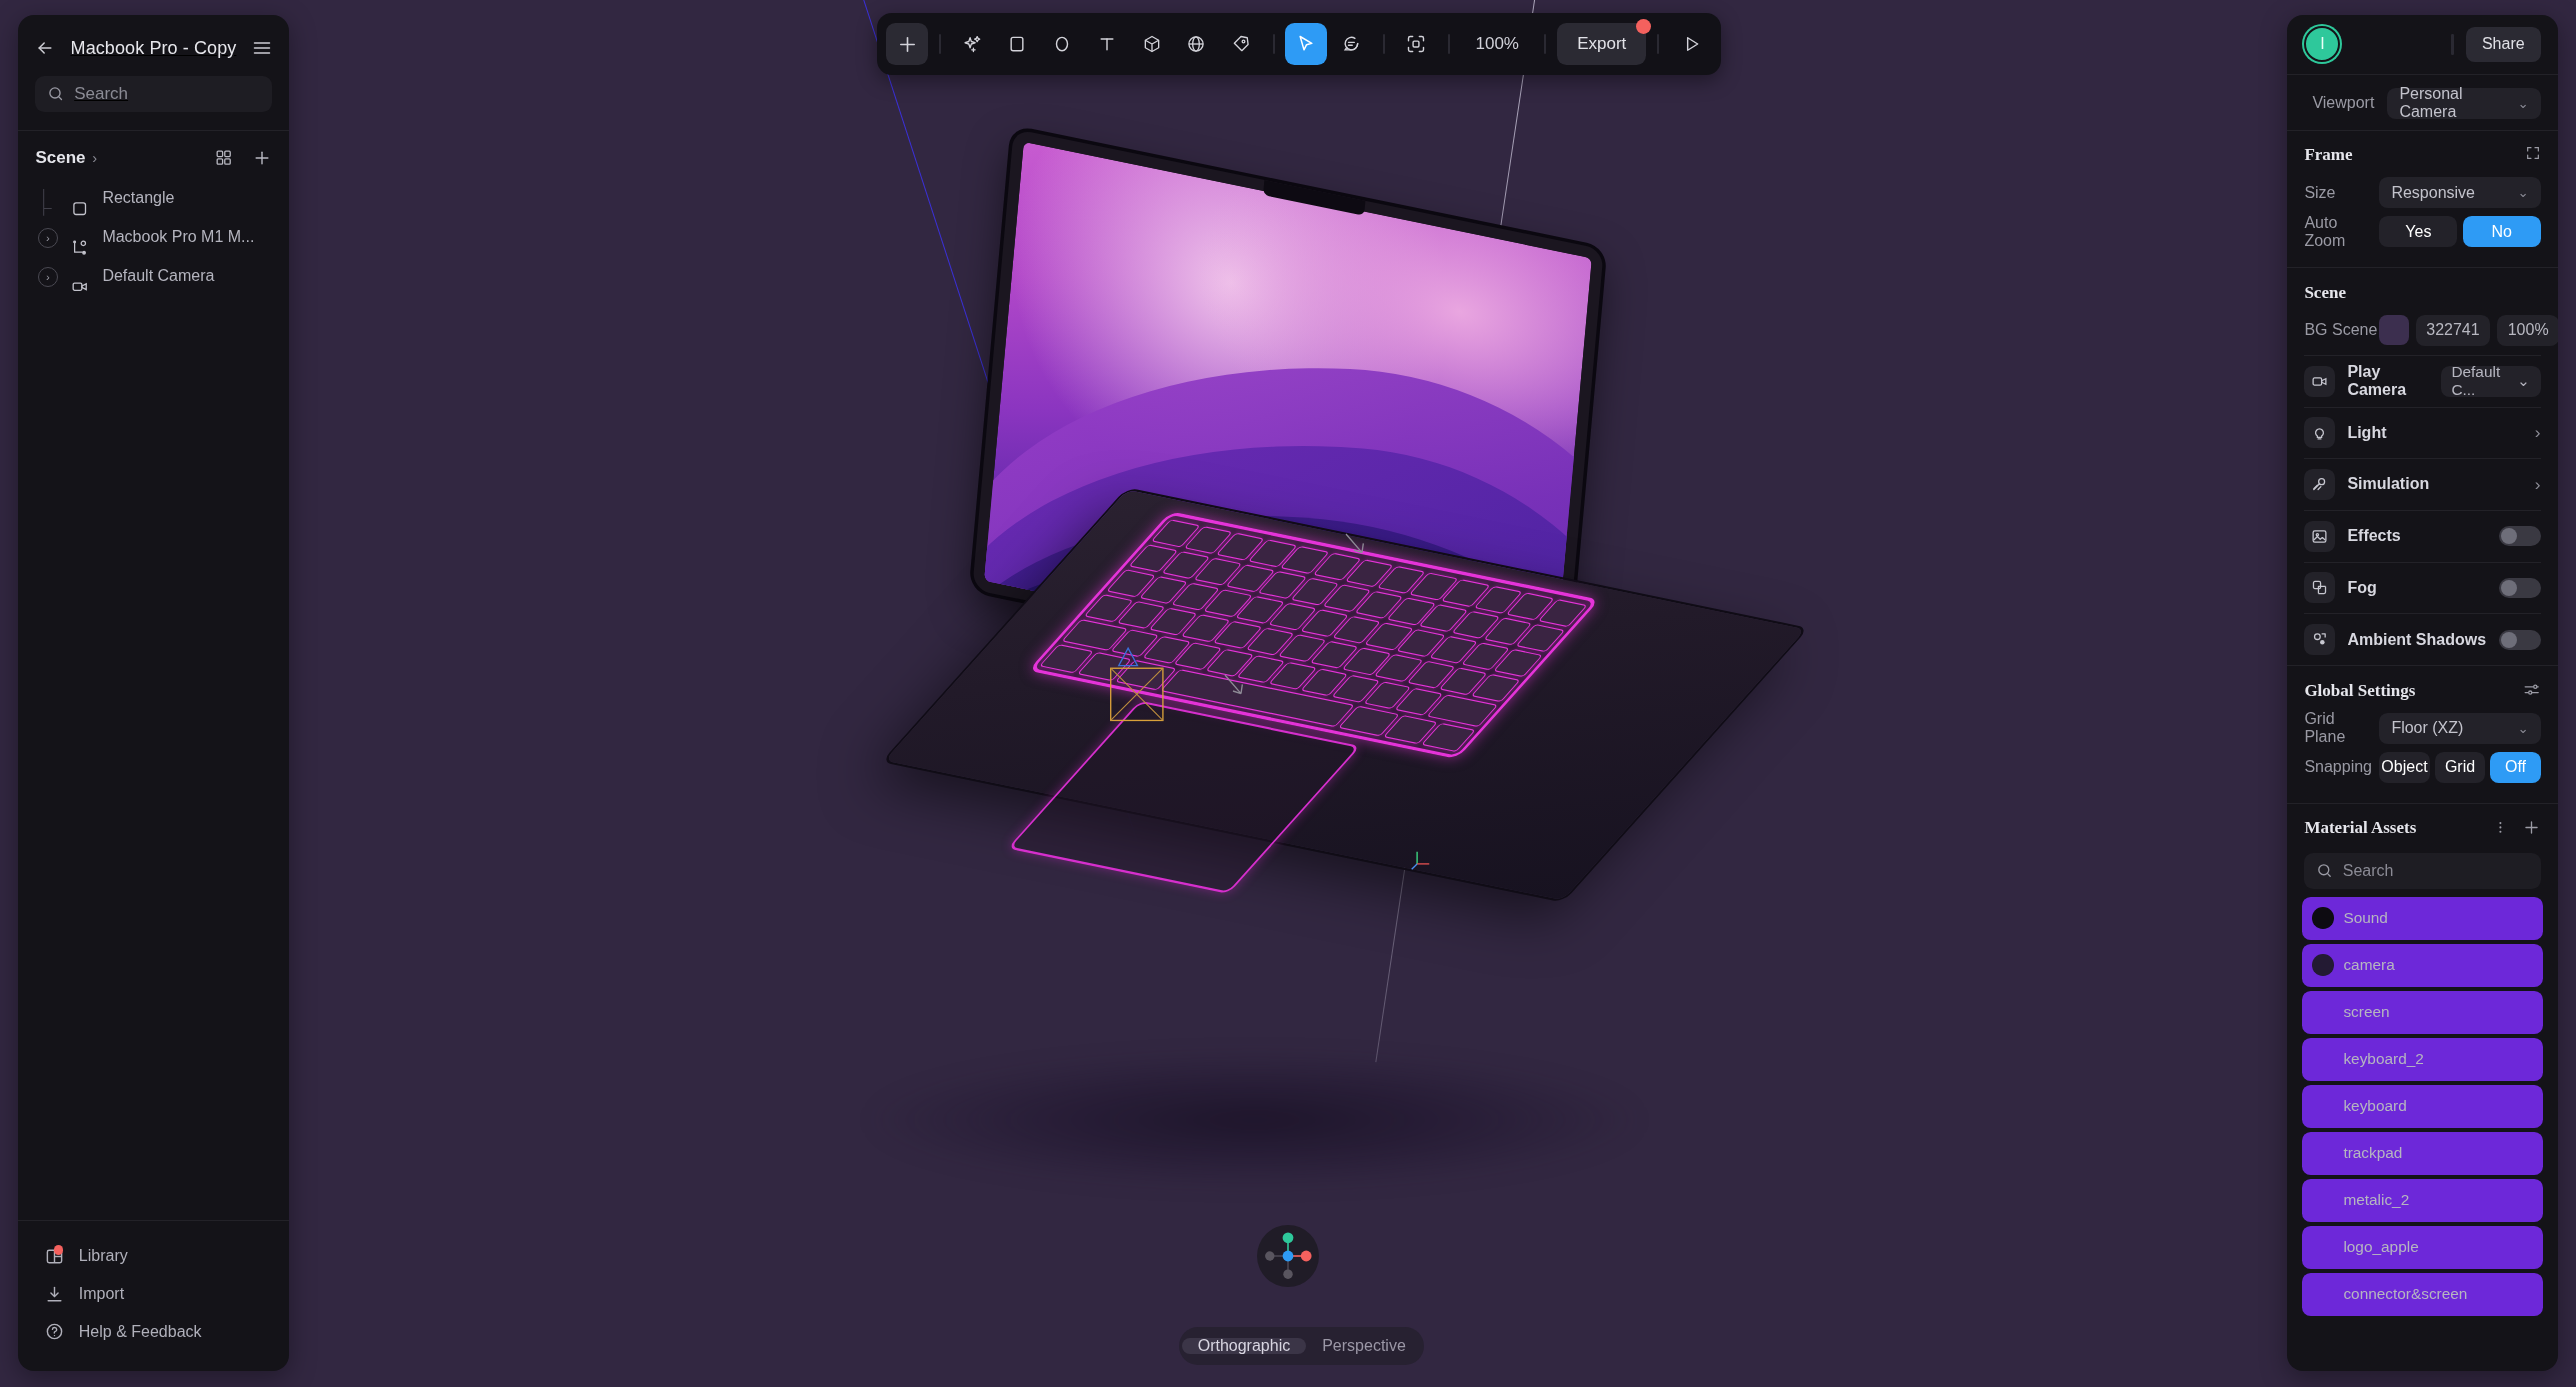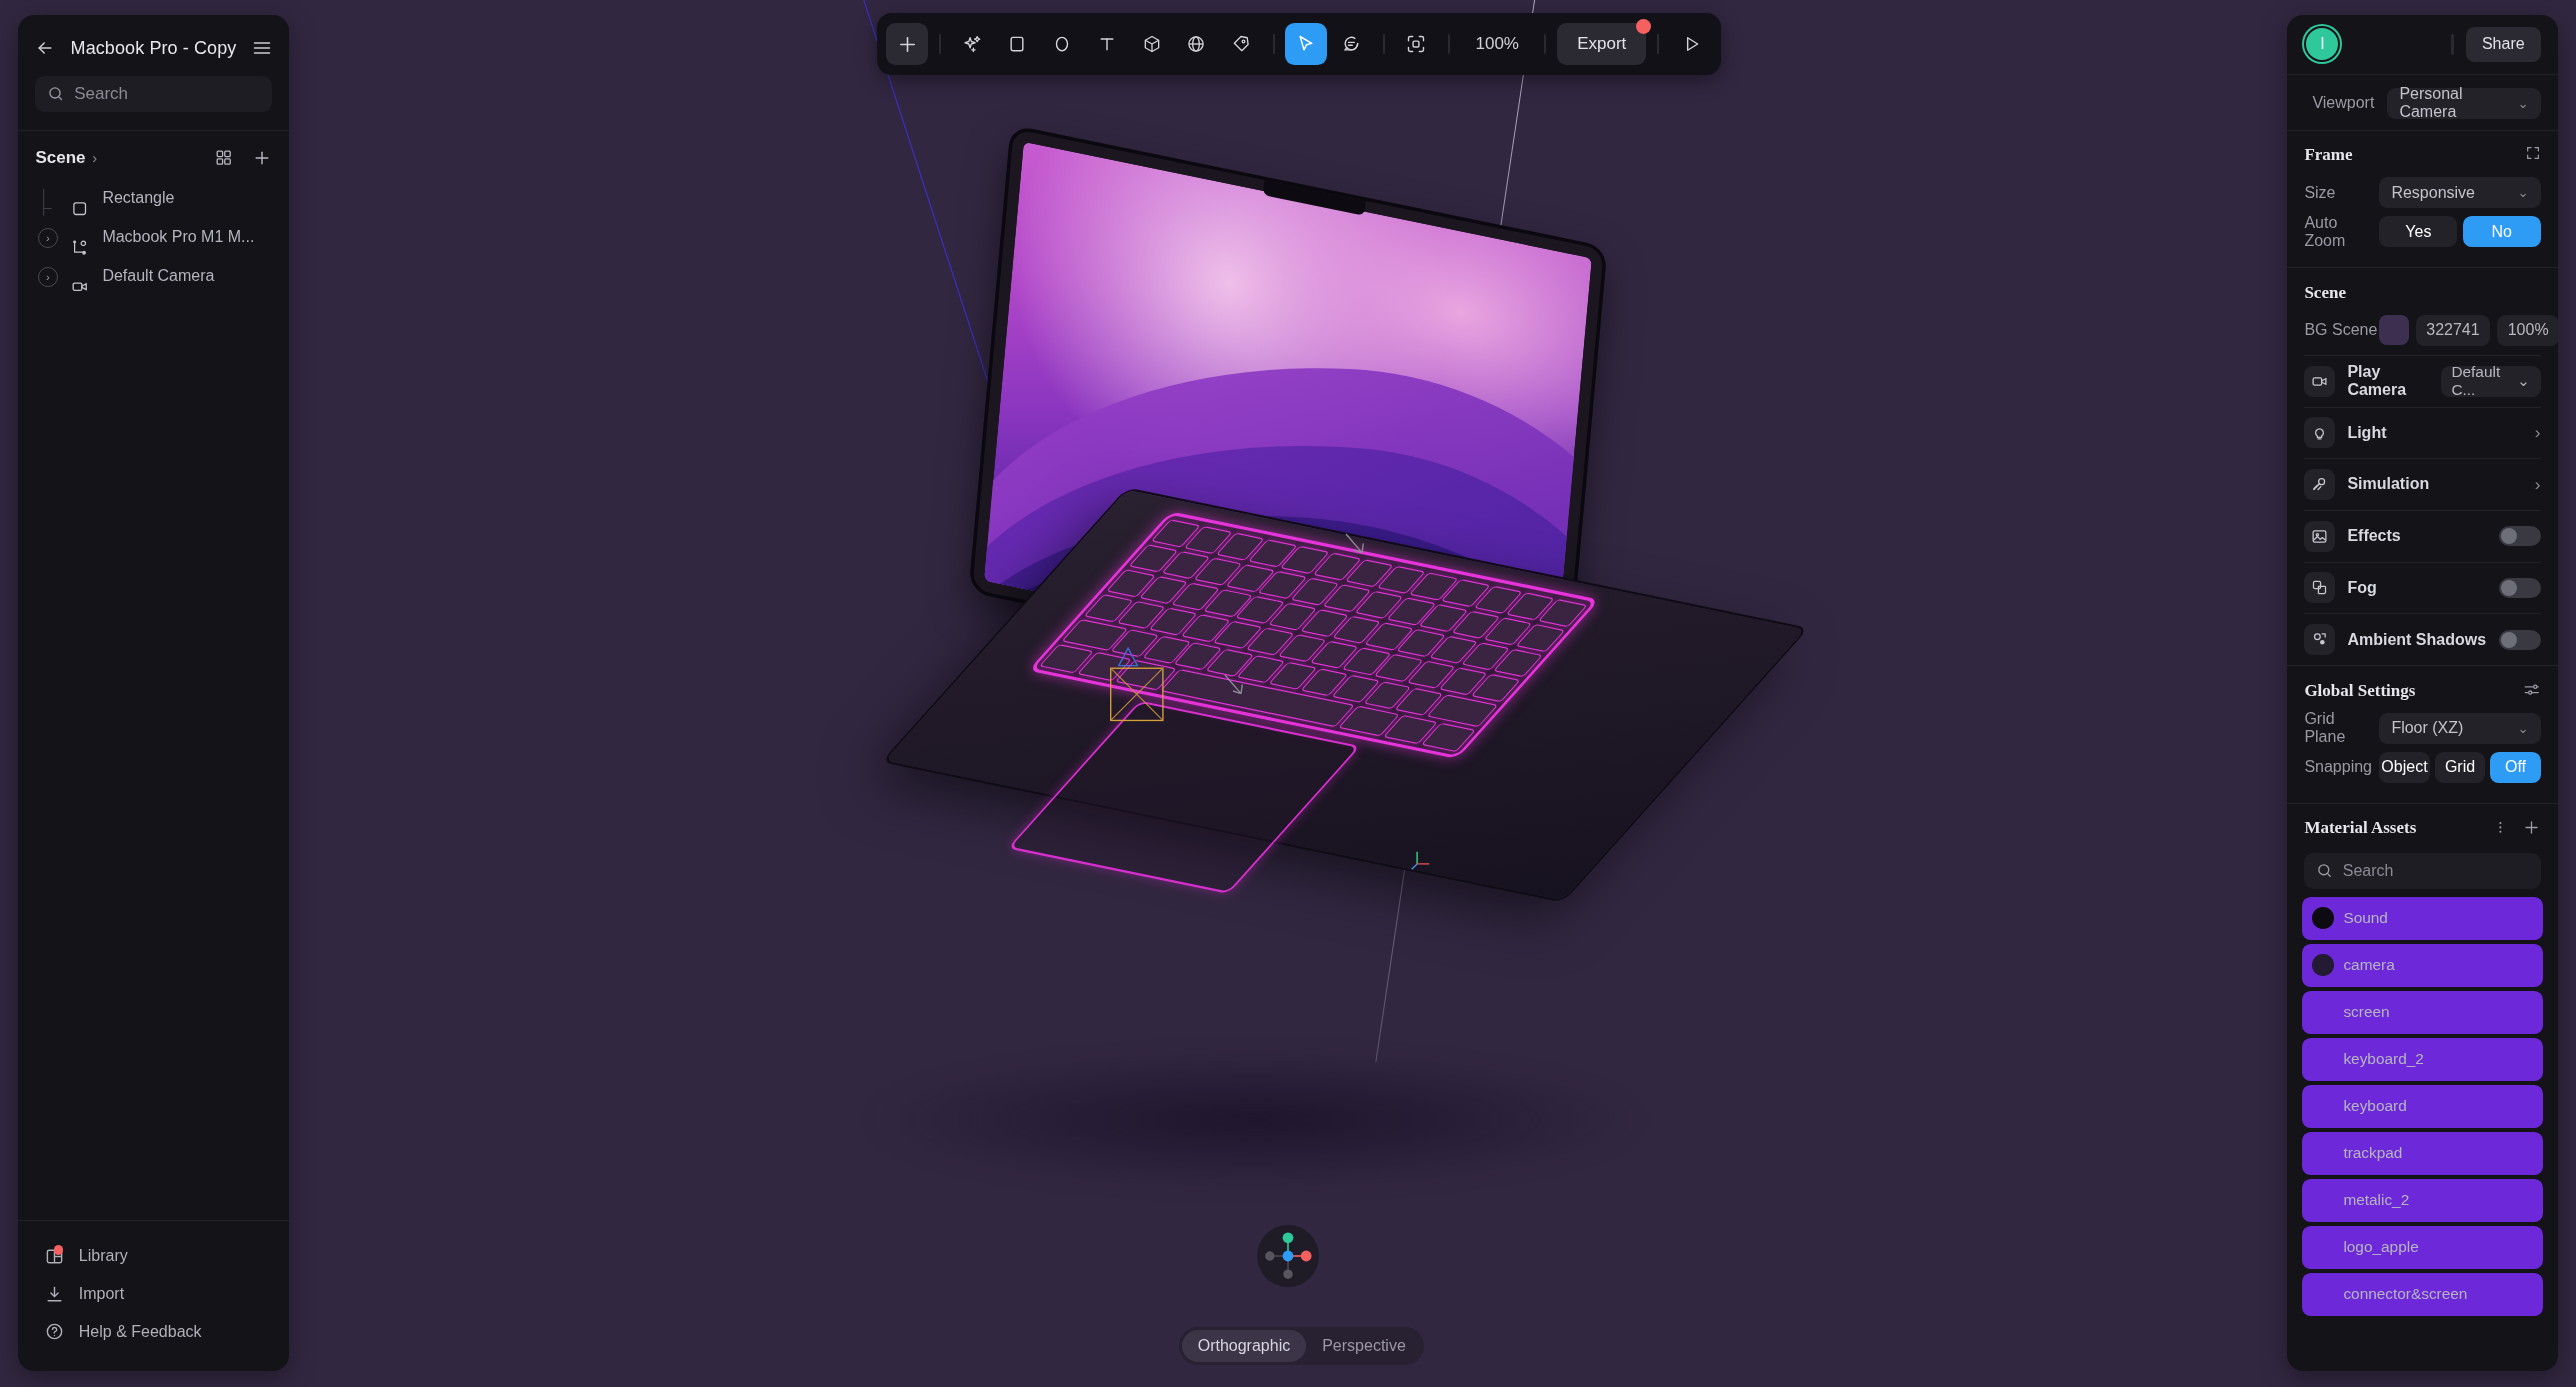--- a/index.html
+++ b/index.html
@@ -89,21 +89,21 @@
     box-shadow: 0 0 9.4px rgba(214,47,205,.4);
   }
   .arrow-mark { position: absolute; }
 
   
   .left-panel {
     position: absolute; left: 18px; top: 14.8px; width: 271px; height: 1356px;
     background: #141318; border-radius: 16px; display: flex; flex-direction: column;
     box-shadow: 0 6.7px 27px rgba(0,0,0,.35);
   }
-  .lp-head { padding: 17.4px 17.4px 0 17.4px; }
+  .lp-head { padding: 17.4px 17.4px 0 17.4px; text-decoration: underline; }
   .lp-title-row { display: flex; align-items: center; gap: 12px; height: 32px; }
   .icon-btn { display: flex; align-items: center; justify-content: center; cursor: pointer;
               color: #cdcdd3; flex: none; }
   .lp-title { flex: 1; text-align: center; color: #e7e7ec; font-size: 18px; letter-spacing: 0.1px; }
   .search-wrap { margin-top: 12px; height: 36px; background: #1e1d23; border-radius: 9.4px;
                  display: flex; align-items: center; padding: 0 12px; gap: 9.4px; }
   .search-wrap input { background: transparent; border: 0; outline: 0; color: #cfcfd6;
                        font-size: 17px; font-family: inherit; width: 100%; }
   .search-wrap input::placeholder { color: #8b8b95; }
   .lp-sep { height: 0.7px; background: #232228; margin-top: 17.4px; }
@@ -143,21 +143,21 @@
                display: flex; align-items: center; color: #e2e2e8; font-size: 17px; cursor: pointer; }
   .tb-export .dot { position: absolute; right: -4.7px; top: -4.7px; width: 14.8px; height: 14.8px;
                     background: #f4615e; border-radius: 50%; }
 
   
   .gizmo-wrap { position: absolute; left: 1234px; top: 1225px; width: 107px; display: flex;
                 flex-direction: column; align-items: center; }
   .gizmo { width: 62px; height: 62px; border-radius: 50%; background: #201c27; position: relative; cursor: pointer; }
   .persp-toggle { position: absolute; left: 1179px; top: 1327px; height: 38px; background: #272131;
                   border-radius: 19px; display: flex; align-items: center; padding: 2.7px; }
-  .persp-opt { height: 32px; padding: 0 16px; border-radius: 16px; display: flex; align-items: center;
+  .persp-opt { height: 16px; padding: 0 16px; border-radius: 16px; display: flex; align-items: center;
                color: #9b97a6; font-size: 16px; cursor: pointer; }
   .persp-opt.active { background: #3b3547; color: #d9d6e2; }
 
   
   .right-panel {
     position: absolute; left: 2287px; top: 14.8px; width: 271px; height: 1356px;
     background: #141318; border-radius: 16px; overflow: hidden; display: flex; flex-direction: column;
     box-shadow: 0 6.7px 27px rgba(0,0,0,.35);
   }
   .rp-top { display: flex; align-items: center; height: 59px; padding: 0 17.4px; gap: 12px; }

